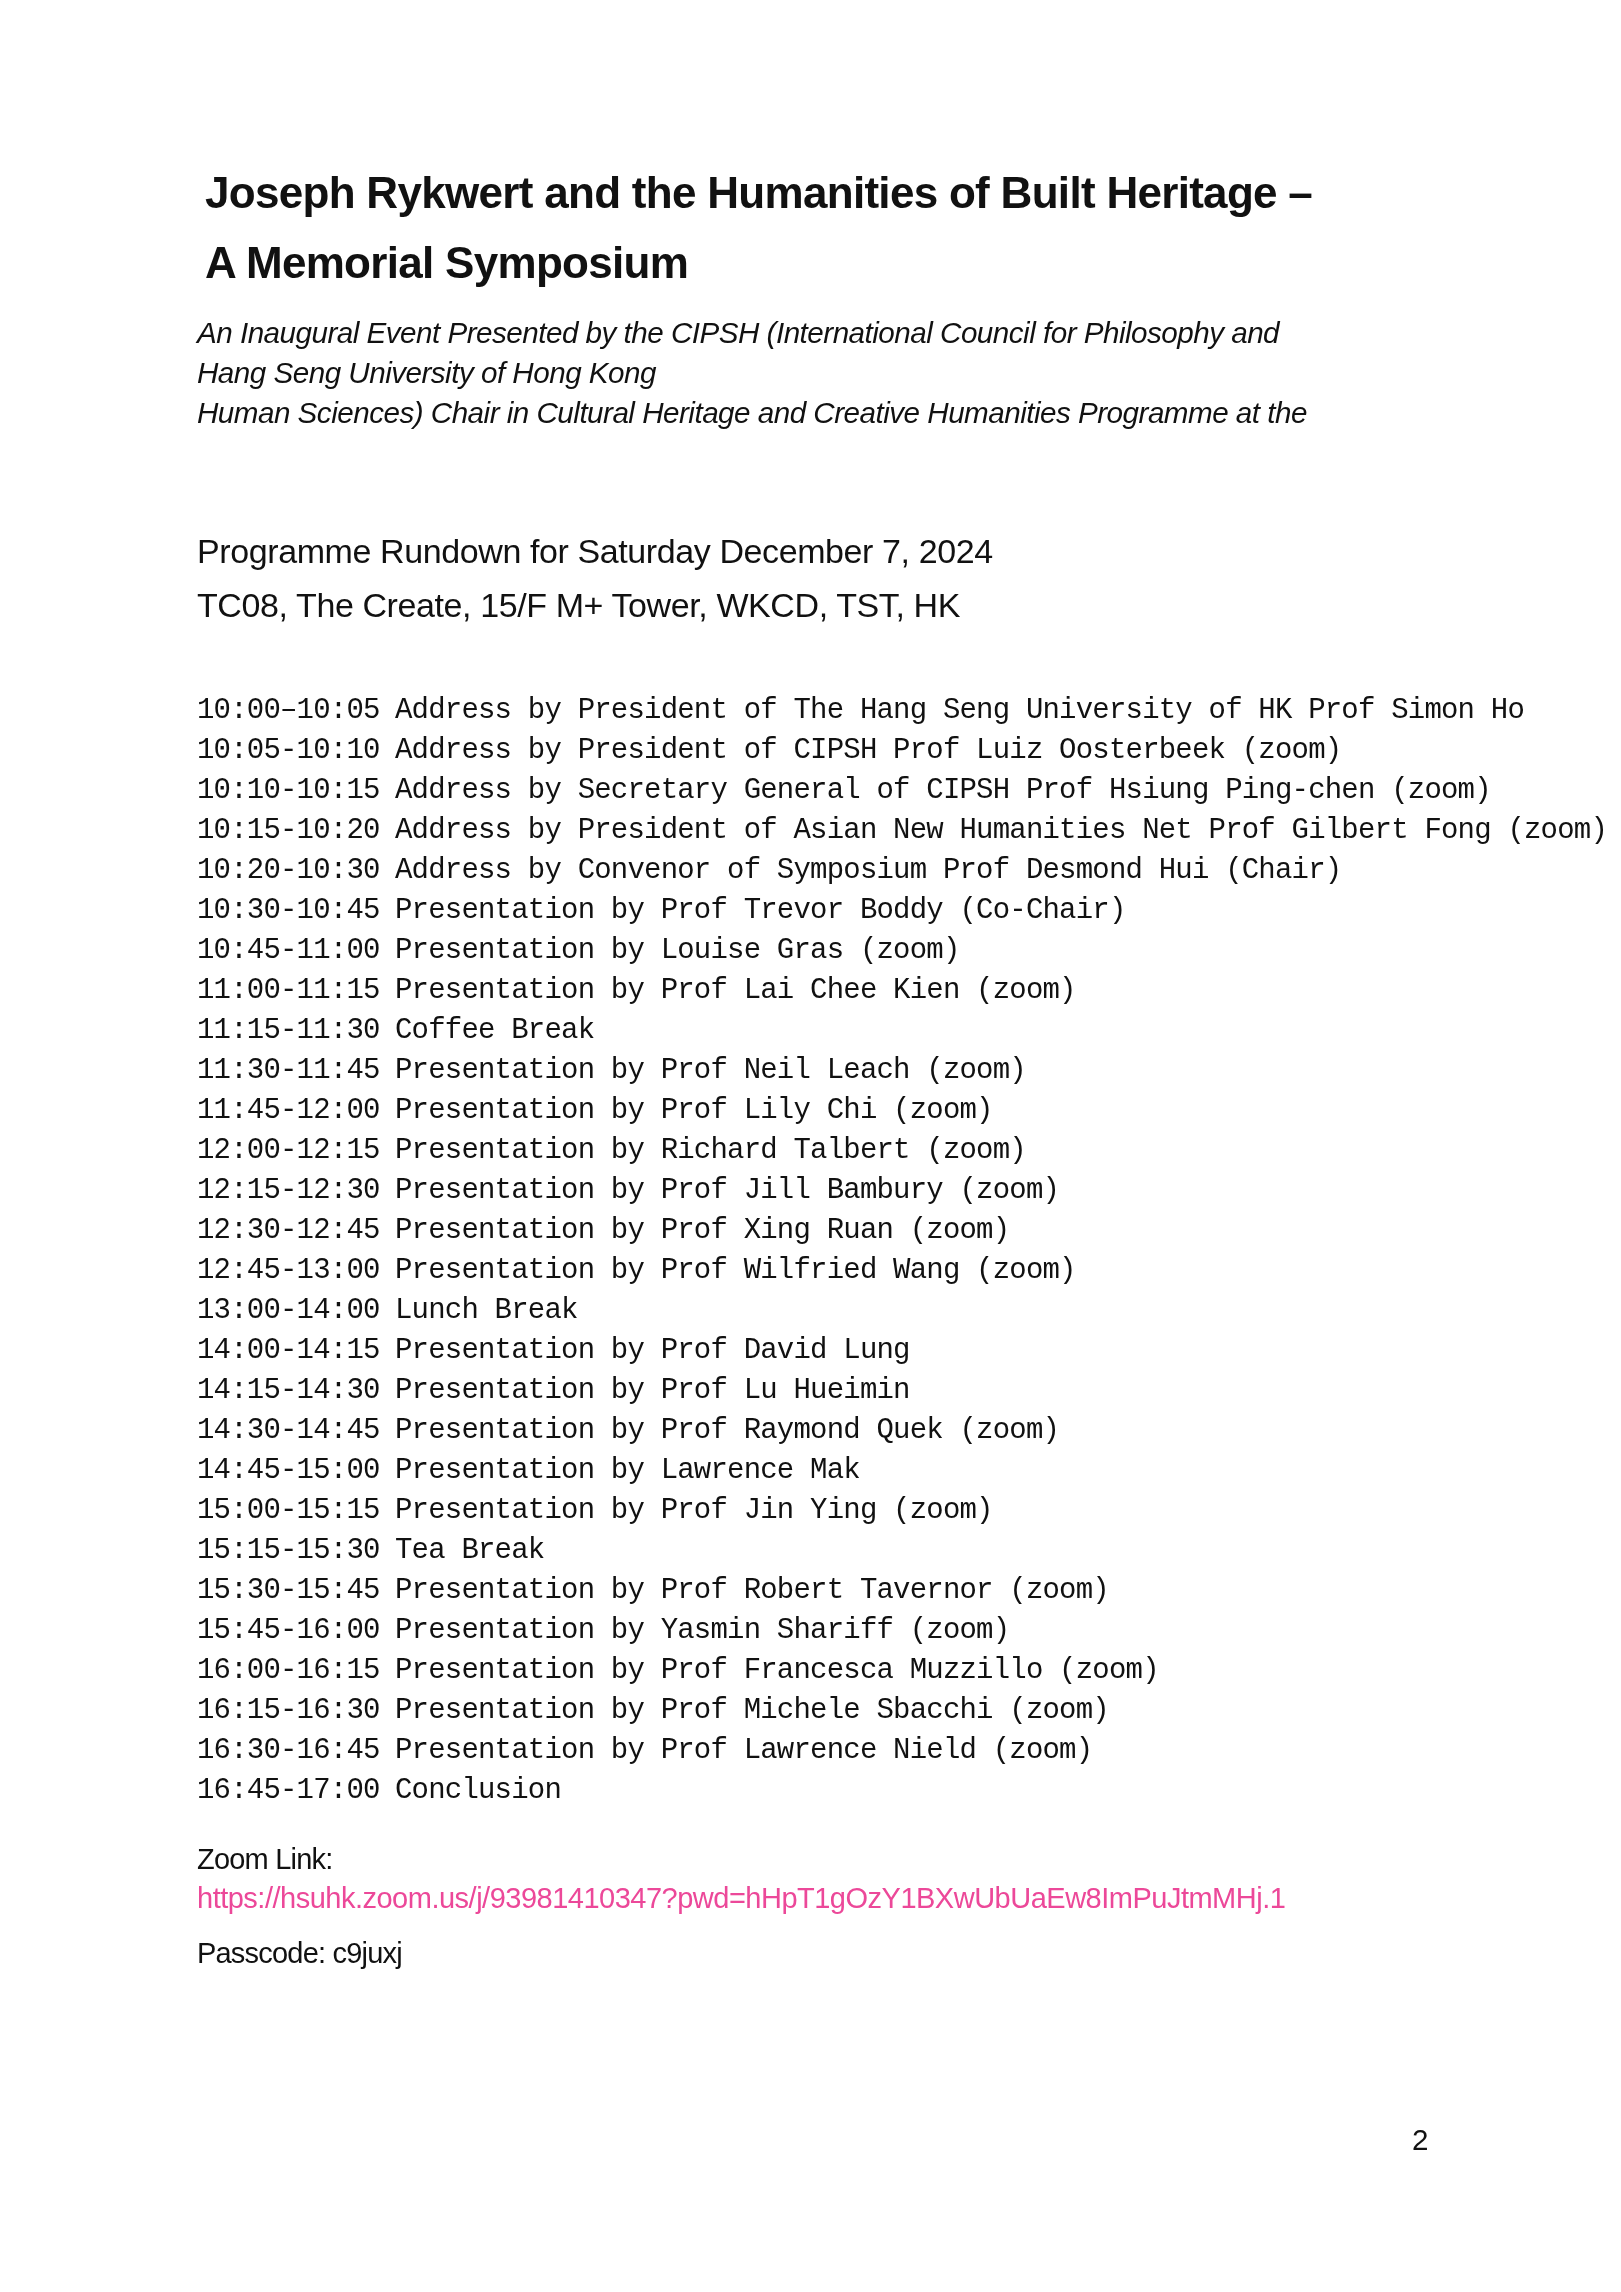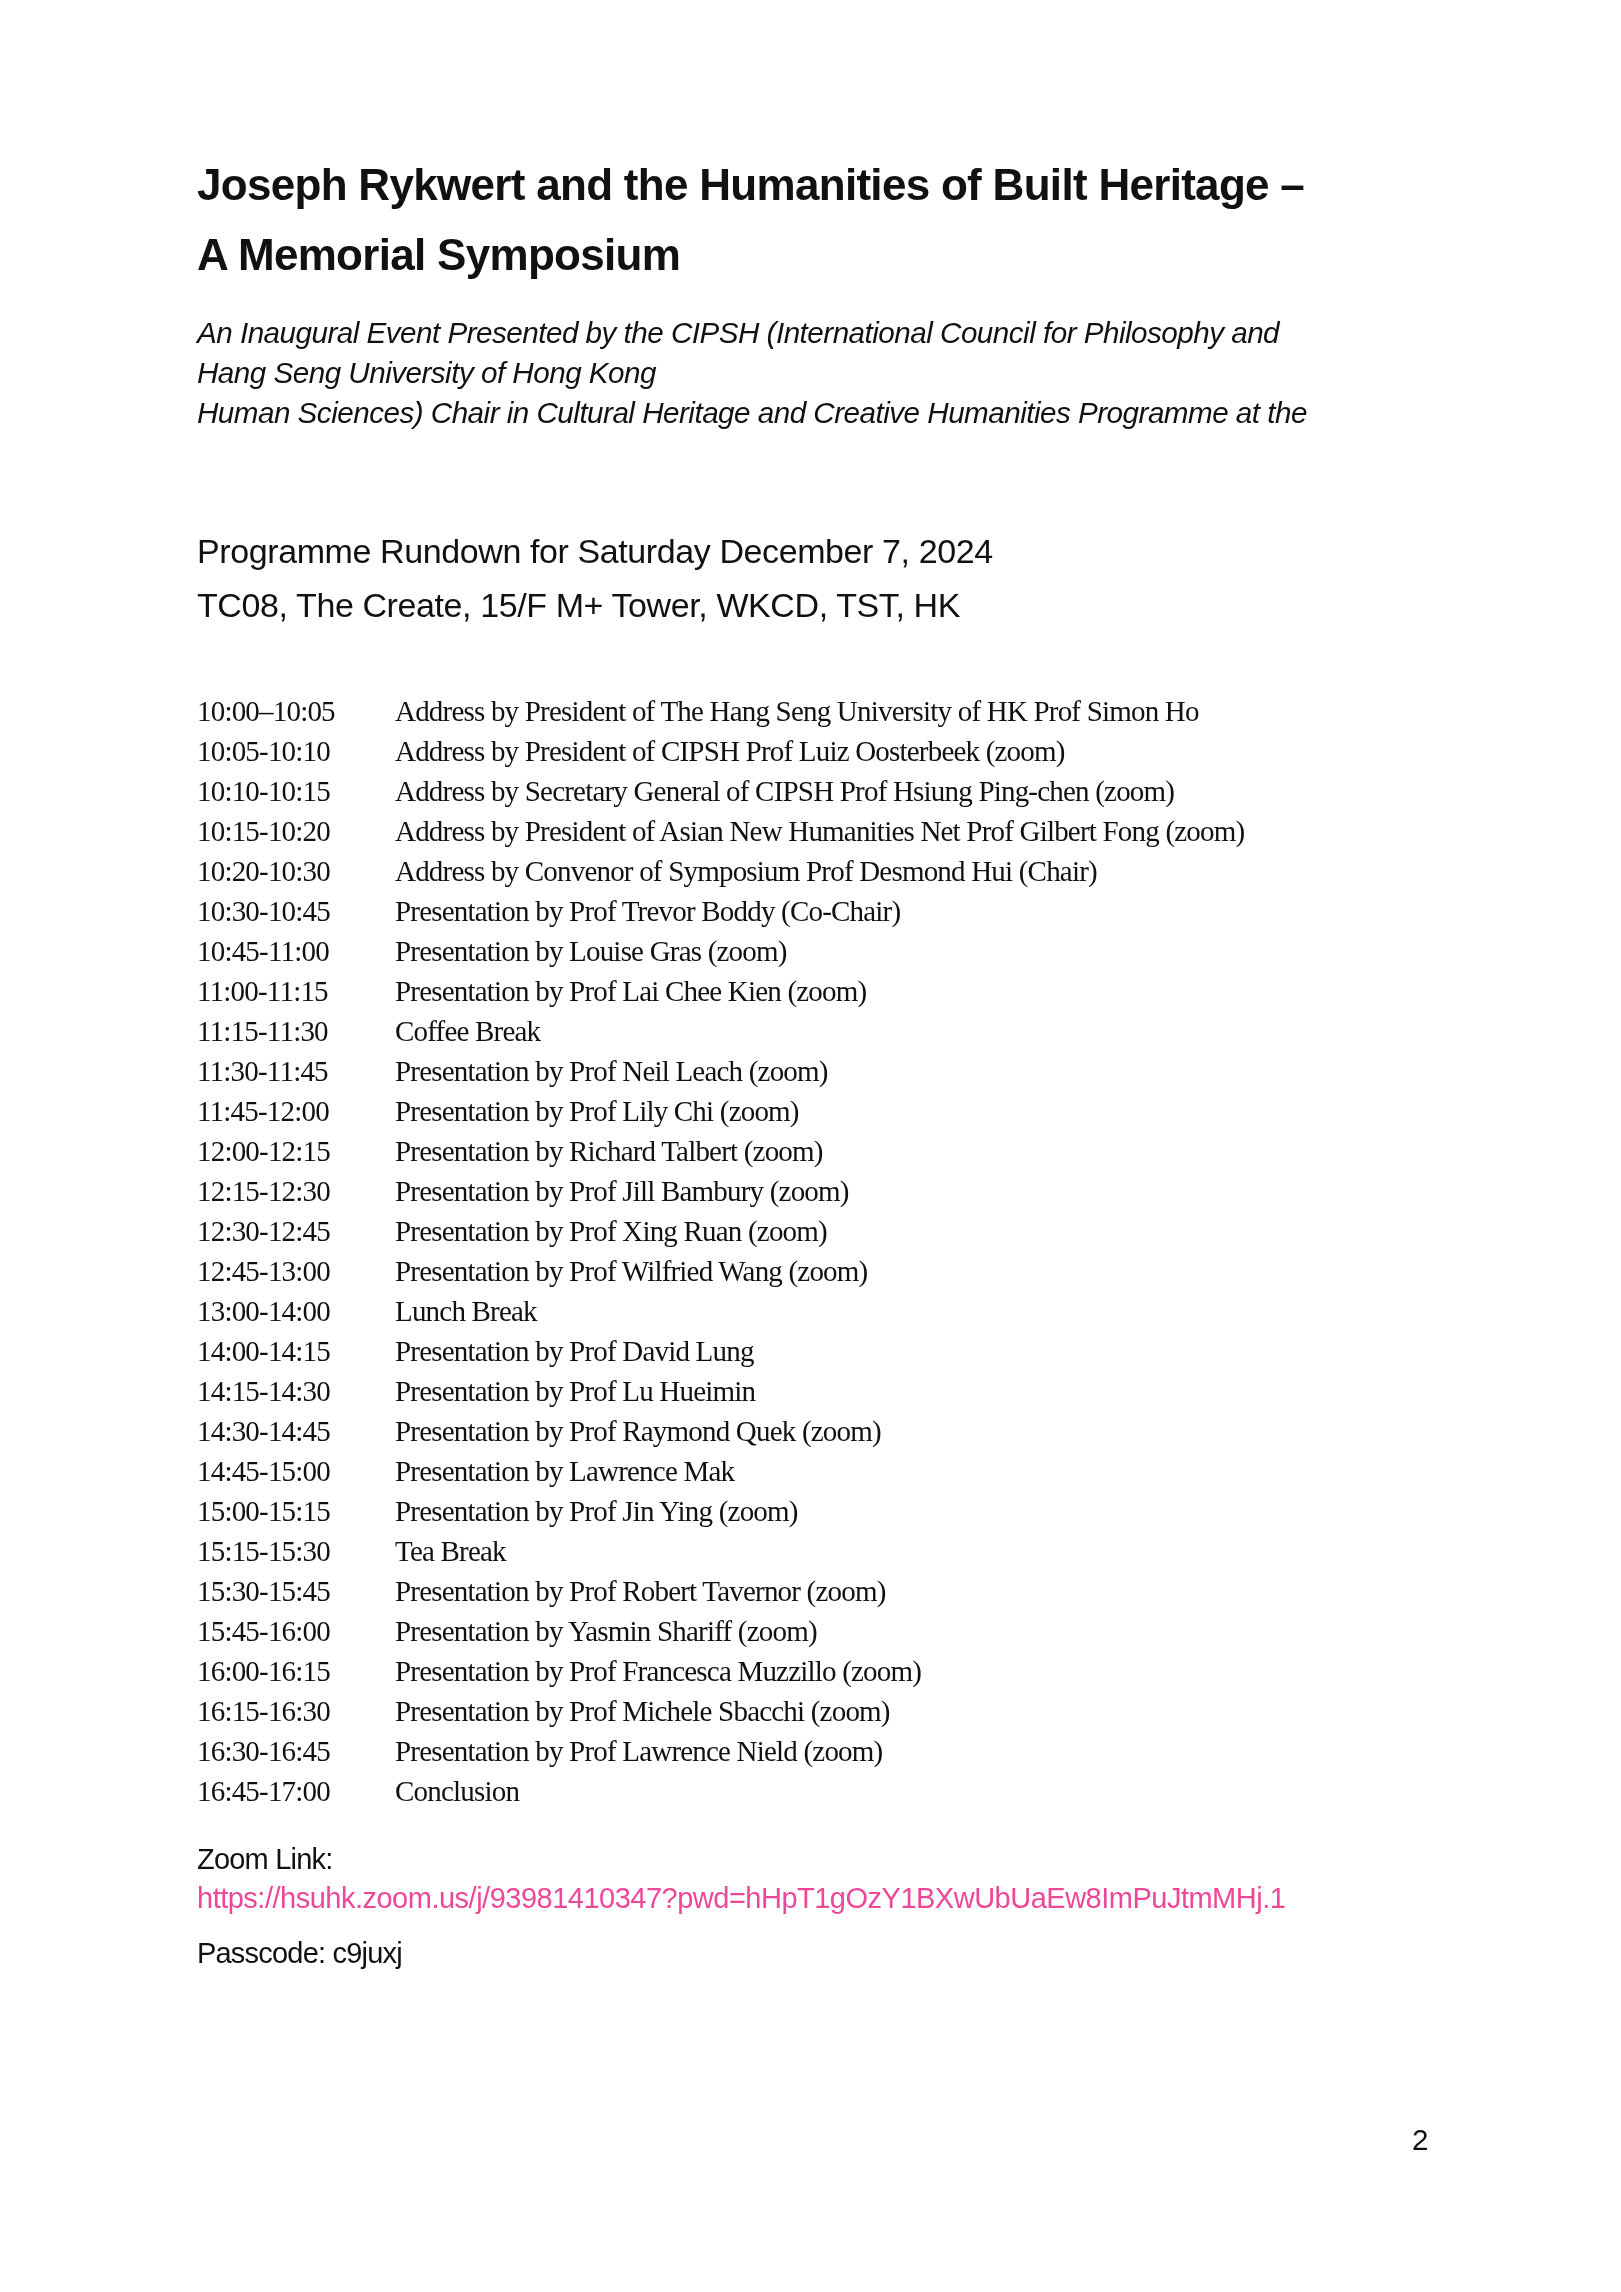--- a/index.html
+++ b/index.html
@@ -17,21 +17,21 @@
     .title {
       position: absolute;
       left: 197px;
       top: 150px;
       width: 1272px;
       font-family: "Liberation Sans", sans-serif;
       font-weight: bold;
       font-size: 44px;
       line-height: 70px;
       letter-spacing: -0.7px;
-      margin: 0;
+      margin: 8px;
       color: #111111;
     }
     .subtitle {
       position: absolute;
       left: 197px;
       top: 313px;
       width: 1290px;
       font-family: "Liberation Sans", sans-serif;
       font-style: italic;
       font-size: 29.6px;
@@ -48,21 +48,21 @@
       font-size: 34px;
       line-height: 54px;
       letter-spacing: -0.4px;
       color: #111111;
     }
     .event-info div { white-space: nowrap; }
     .schedule {
       position: absolute;
       left: 197px;
       top: 691px;
-      font-family: Liberation Serif, serif;
+      font-family: Liberation Mono, monospace;
       font-size: 29px;
       letter-spacing: -0.8px;
       color: #111111;
     }
     .row {
       display: flex;
       height: 40px;
       line-height: 40px;
       white-space: nowrap;
     }

